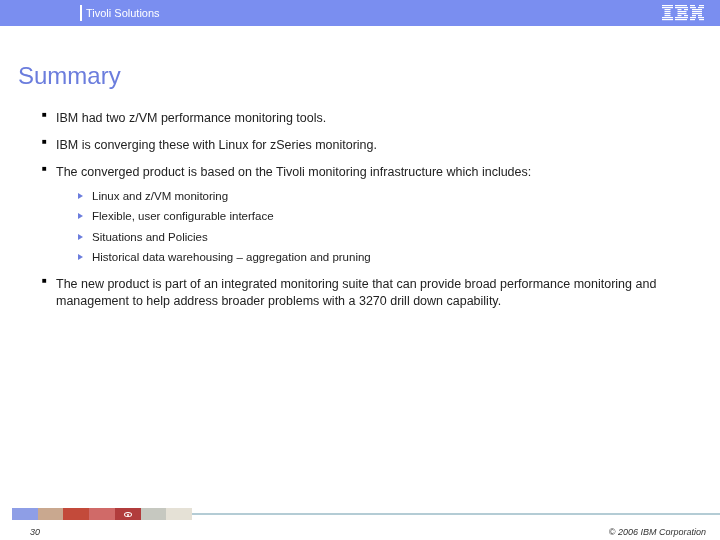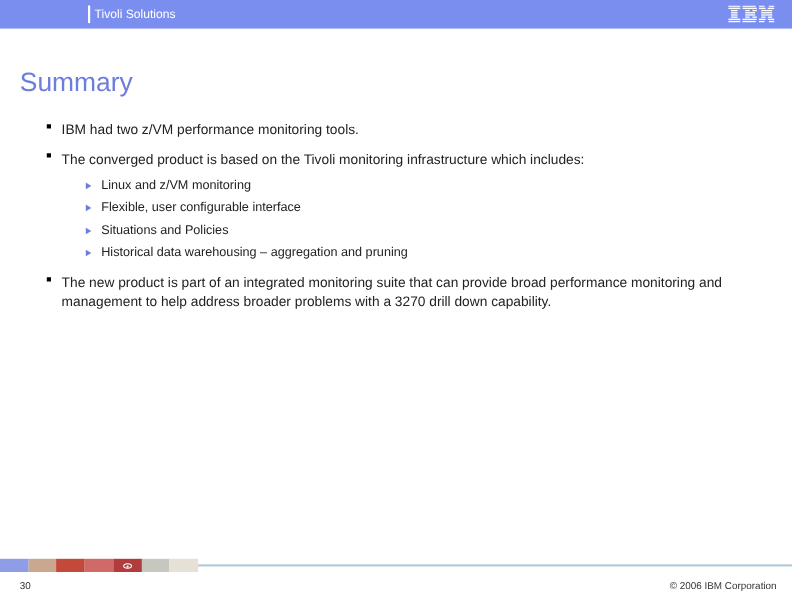--- a/index.html
+++ b/index.html
@@ -11,21 +11,21 @@
   .top-logo { position: absolute; right: 16px; top: 5px; }
   .top-logo svg { display: block; }
   .title { color: #6b7ddd; font-size: 24px; font-weight: 400; padding: 36px 18px 10px 18px; }
   .content { flex: 1 1 auto; padding: 0 44px 0 16px; font-size: 12.5px; color: #222; }
   ul.b1 { list-style: none; padding-left: 26px; }
   ul.b1 > li { position: relative; padding-left: 14px; margin: 10px 0 10px 0; line-height: 1.35; }
   ul.b1 > li::before { content: "■"; position: absolute; left: 0; top: 0; font-size: 8px; color: #000; }
   ul.b2 { list-style: none; padding-left: 22px; margin-top: 8px; font-size: 11.5px; }
   ul.b2 > li { position: relative; padding-left: 14px; margin: 5px 0; }
   ul.b2 > li::before { content: ""; position: absolute; left: 0; top: 4px; width: 0; height: 0; border-left: 5px solid #6b7ddd; border-top: 3.5px solid transparent; border-bottom: 3.5px solid transparent; }
-  .footer { position: absolute; left: 0; right: 0; bottom: 0; height: 30px; }
+  .footer { position: absolute; left: 12px; right: 0; bottom: 0; height: 30px; font-style: italic; }
   .footband { position: absolute; left: 0; bottom: 20px; height: 12px; width: 180px; display: flex; }
   .footband .c { flex: 1; height: 100%; }
   .c1 { background: #8e9ee6; }
   .c2 { background: #c9a88f; }
   .c3 { background: #c34a3a; }
   .c4 { background: #d06a68; }
   .c5 { background: #b13c3c; display: flex; align-items: center; justify-content: center; }
   .c5 .eye { width: 8px; height: 5px; border-radius: 50%; border: 1px solid #fff; position: relative; }
   .c5 .eye::after { content: ""; position: absolute; left: 2.5px; top: 1px; width: 2px; height: 2px; background: #fff; border-radius: 50%; }
   .c6 { background: #c6c8c0; }
@@ -82,20 +82,21 @@
         </g>
       </svg>
     </div>
   </div>
 
   <div class="title">Summary</div>
 
   <div class="content">
     <ul class="b1">
       <li><span>IBM had two z/VM performance monitoring tools.</span></li>
+      <li><span>IBM is converging these with Linux for zSeries monitoring.</span></li>
       <li>
         <span>The converged product is based on the Tivoli monitoring infrastructure which includes:</span>
         <ul class="b2">
           <li>Linux and z/VM monitoring</li>
           <li>Flexible, user configurable interface</li>
           <li>Situations and Policies</li>
           <li>Historical data warehousing – aggregation and pruning</li>
         </ul>
       </li>
       <li><span>The new product is part of an integrated monitoring suite that can provide broad performance monitoring and management to help address broader problems with a 3270 drill down capability.</span></li>

